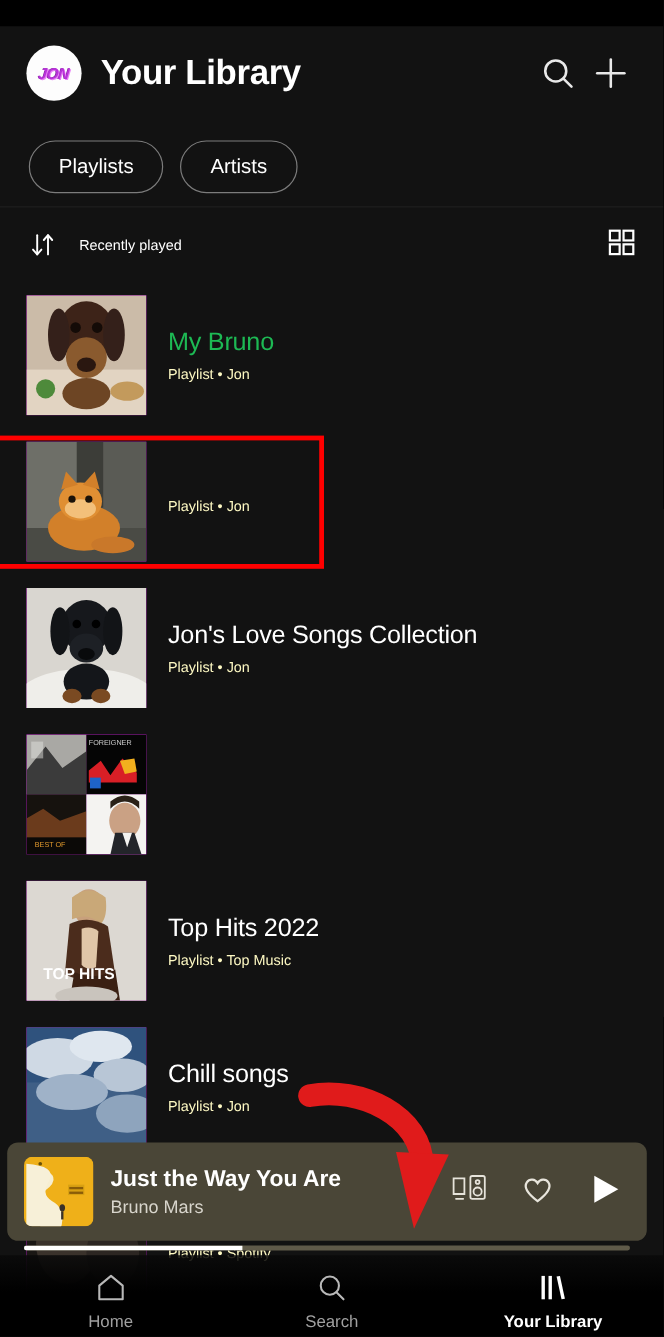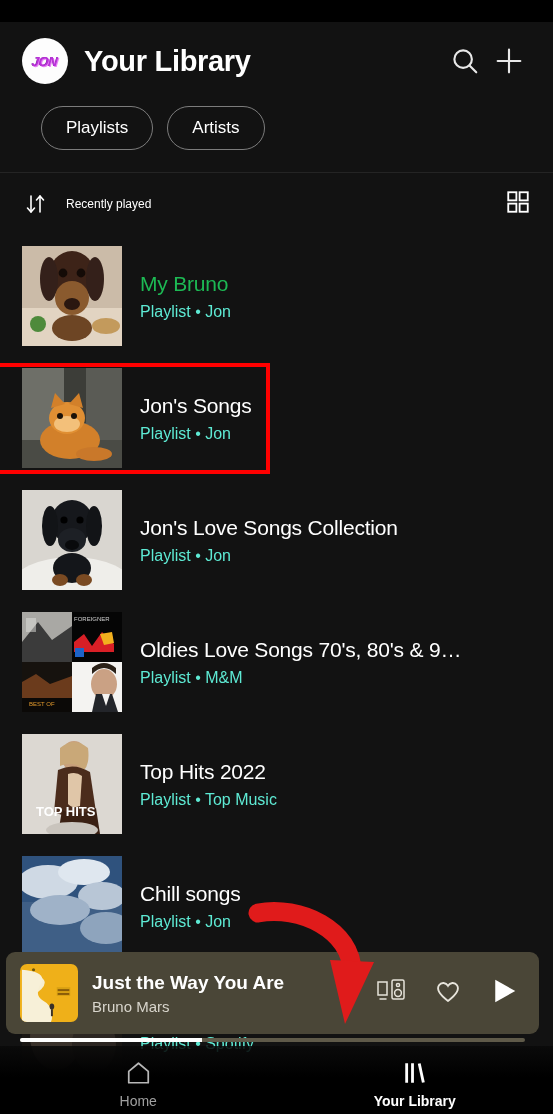--- a/index.html
+++ b/index.html
@@ -39,21 +39,21 @@
   }
   .header-title {
     font-size:29px; font-weight:bold; color:#fff;
     margin-left:16px; letter-spacing:-0.3px;
     white-space:nowrap;
   }
   .header-spacer { flex:1; }
   .hdr-icon { width:44px; height:44px; display:flex; align-items:center; justify-content:center; }
 
   
-  .chips { display:flex; gap:14px; padding:6px 0 0 41px; height:72px; align-items:flex-start; background:#121212;}
+  .chips { display:flex; gap:14px; padding:6px 0 0 24px; height:72px; align-items:center; background:#121212;}
   .chip {
     border:1px solid #7c7c7c; border-radius:999px;
     color:#fff; font-size:17px;
     padding:11px 24px; background:transparent;
     white-space:nowrap;
   }
 
   .divider { height:1px; background:#242424; }
 
   
@@ -77,21 +77,21 @@
     background:#a21caf; overflow:hidden; position:relative;
   }
   .row-txt { margin-left:18px; min-width:0; flex:1; }
   .row-title {
     font-size:21px; color:#fff; font-weight:400;
     white-space:nowrap; overflow:hidden; text-overflow:ellipsis;
     letter-spacing:-0.2px;
   }
   .row-title.playing { color:#1db954; font-weight:400; }
   .row-sub {
-    font-size:16px; color:#5eead4; margin-top:7px;
+    font-size:12px; color:#fef9c3; margin-top:7px;
     white-space:nowrap; overflow:hidden; text-overflow:ellipsis;
   }
 
   
   .highlight-box {
     position:absolute; border:4px solid #ff0000;
     pointer-events:none; z-index:40;
   }
 
   
@@ -221,21 +221,20 @@
           <ellipse cx="45" cy="50" rx="18" ry="16" fill="#e08f33"></ellipse>
           <path d="M29 40 L33 25 L43 36 Z" fill="#d2802a"></path>
           <path d="M61 40 L57 25 L47 36 Z" fill="#d2802a"></path>
           <ellipse cx="45" cy="56" rx="13" ry="8" fill="#f3c07a"></ellipse>
           <circle cx="38" cy="48" r="3" fill="#1b1208"></circle>
             <circle cx="52" cy="48" r="3" fill="#1b1208"></circle>
           <ellipse cx="72" cy="86" rx="18" ry="7" fill="#c9782a"></ellipse>
         </svg>
       </div>
       <div class="row-txt">
-        <div class="row-title">Jon's Songs</div>
         <div class="row-sub">Playlist • Jon</div>
       </div>
       <div class="highlight-box" style="left:-10px; right:auto; width:280px; top:6px; height:111px;"></div>
     </div>
 
     <div class="row">
       <div class="thumb">
         <svg class="art" viewBox="0 0 100 100" preserveAspectRatio="none">
           <rect width="100" height="100" fill="#d9d6d0"></rect>
           <ellipse cx="50" cy="95" rx="60" ry="28" fill="#efeeea"></ellipse>
@@ -272,24 +271,20 @@
           <path d="M0 70 L14 62 L28 72 L50 64 L50 86 L0 86 Z" fill="#6b3b1c"></path>
           <rect y="86" width="50" height="14" fill="#0b0907"></rect>
           <text x="7" y="94" font-size="6" fill="#e0982c" font-family="Liberation Sans">BEST OF</text>
           <rect x="50" y="50" width="50" height="50" fill="#f4f3f1"></rect>
           <ellipse cx="82" cy="72" rx="13" ry="15" fill="#caa184"></ellipse>
           <path d="M70 100 L74 82 L90 82 L96 100 Z" fill="#23252a"></path>
           <path d="M80 82 L84 94 L88 82 Z" fill="#f4f3f1"></path>
           <path d="M70 62 q12 -12 24 0 l0 -6 q-12 -10 -24 0 Z" fill="#2a2118"></path>
         </svg>
       </div>
-      <div class="row-txt">
-        <div class="row-title">Oldies Love Songs 70's, 80's &amp; 9…</div>
-        <div class="row-sub">Playlist • M&amp;M</div>
-      </div>
     </div>
 
     <div class="row">
       <div class="thumb">
         <svg class="art" viewBox="0 0 100 100" preserveAspectRatio="none">
           <rect width="100" height="100" fill="#cfcac4"></rect>
           <rect width="100" height="100" fill="#dcd8d2"></rect>
           <ellipse cx="52" cy="22" rx="13" ry="15" fill="#c8a07c"></ellipse>
           <path d="M38 14 q14 -12 28 0 q2 16 -4 22 q-10 -10 -24 -4 Z" fill="#c9a878"></path>
           <path d="M36 36 q16 -8 32 2 l6 40 q-20 10 -42 0 Z" fill="#4b2c1c"></path>
@@ -387,20 +382,29 @@
 
   <div class="bottomnav">
     <div class="navitem">
       <div class="navicon">
         <svg width="27" height="26" viewBox="0 0 24 24" fill="none" stroke="#b8b8b8" stroke-width="1.6" stroke-linejoin="round">
           <path d="M3 10.5 L12 3 L21 10.5 V21 H3 Z"></path>
         </svg>
       </div>
       <div class="navlabel">Home</div>
     </div>
+    <div class="navitem">
+      <div class="navicon">
+        <svg width="27" height="26" viewBox="0 0 24 24" fill="none" stroke="#b8b8b8" stroke-width="1.6">
+          <circle cx="10.5" cy="10.5" r="7"></circle>
+            <line x1="15.6" y1="15.6" x2="21" y2="21" stroke-linecap="round"></line>
+        </svg>
+      </div>
+      <div class="navlabel">Search</div>
+    </div>
     <div class="navitem active">
       <div class="navicon">
         <svg width="28" height="26" viewBox="0 0 24 24" fill="#fff">
           <rect x="3" y="3" width="2.6" height="18"></rect>
           <rect x="8.4" y="3" width="2.6" height="18"></rect>
           <polygon points="14.6,3.4 17.2,3 21,20.6 18.4,21"></polygon>
         </svg>
       </div>
       <div class="navlabel">Your Library</div>
     </div>

